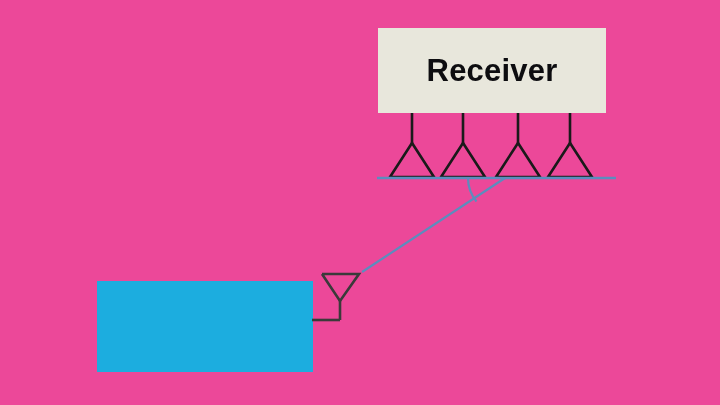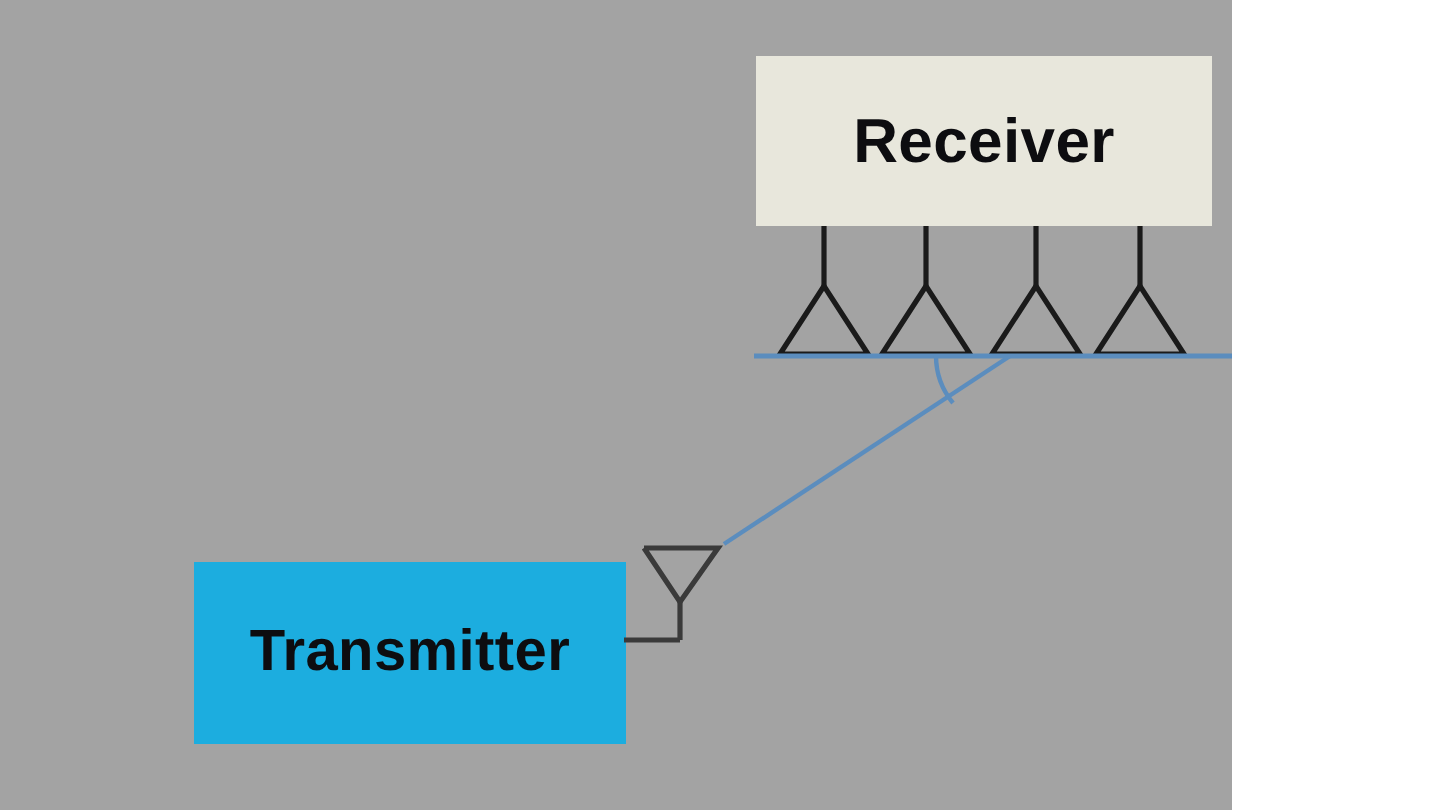--- a/index.html
+++ b/index.html
@@ -5,25 +5,24 @@
   html, body {
     margin: 0;
     padding: 0;
     background: #ffffff;
   }
   body {
     font-family: "Liberation Sans", sans-serif;
   }
   #stage {
     position: relative;
-    width: 592px;
+    width: 720px;
     height: 405px;
-    background: #a3a3a3;
+    background: #ec4899;
     overflow: hidden;
-    padding-left: 24px;
   }
   #scene {
     position: absolute;
     left: 0;
     top: 0;
     width: 720px;
     height: 405px;
   }
   .box-label {
     position: absolute;
@@ -91,15 +90,14 @@
     <g>
       <polyline points="322,274 359,274 340,301 322,274" fill="none" stroke="#3a3a3a" stroke-width="2.6" stroke-linejoin="miter"></polyline>
       <line x1="340" y1="300" x2="340" y2="320" stroke="#3a3a3a" stroke-width="2.6"></line>
       <line x1="340" y1="320" x2="312" y2="320" stroke="#3a3a3a" stroke-width="2.6"></line>
     </g>
 
   </svg>
 
   <div class="box-label" id="receiver-label">Receiver</div>
 
-  <div class="box-label" id="transmitter-label">Transmitter</div>
 
 </div>
 
 </body></html>

